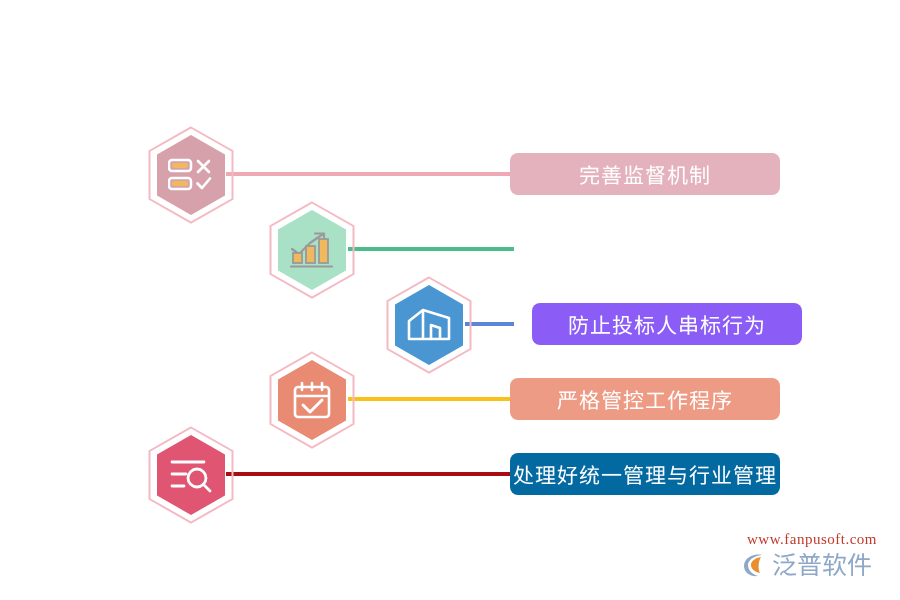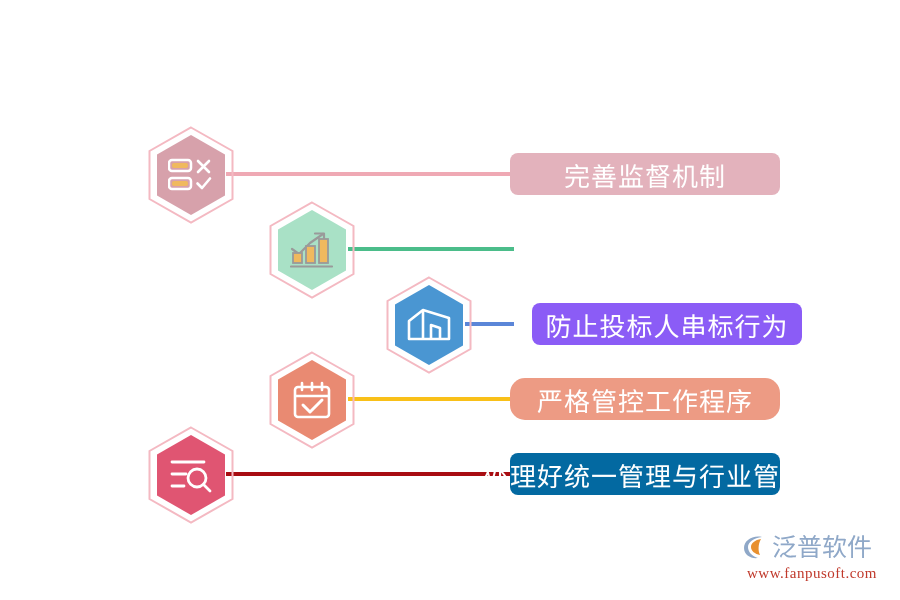--- a/index.html
+++ b/index.html
@@ -73,21 +73,21 @@
     height: 42px;
     border-radius: 8px;
     display: flex;
     align-items: center;
     justify-content: center;
     box-sizing: border-box;
     padding: 0 14px;
   }
   .label-text {
     color: #ffffff;
-    font-size: 26px;
+    font-size: 21px;
     letter-spacing: 1px;
     white-space: nowrap;
     font-family: "DejaVu Sans", "Liberation Sans", sans-serif;
   }
 
   
   #watermark {
     position: absolute;
     right: 18px;
     bottom: 14px;
@@ -226,21 +226,21 @@
       <div class="hex-glyph">
         <svg width="40" height="40" viewBox="0 0 40 40" xmlns="http://www.w3.org/2000/svg">
           <path d="M10,3 L10,10 M20,3 L20,10 M30,3 L30,10" stroke="#ffffff" stroke-width="2.6" stroke-linecap="round"></path>
           <rect x="3" y="7" width="34" height="30" rx="3" fill="none" stroke="#ffffff" stroke-width="2.6"></rect>
           <path d="M3,16 L37,16" stroke="#ffffff" stroke-width="2.4"></path>
           <path d="M11,25 L18,32 L30,20" stroke="#ffffff" stroke-width="3" fill="none" stroke-linecap="round" stroke-linejoin="round"></path>
         </svg>
       </div>
     </div>
 
-    <div class="label-pill" style="left: 510px; top: 378px; width: 270px; background: rgb(237, 155, 132); border-radius: 15px;">
+    <div class="label-pill" style="left: 510px; top: 378px; width: 270px; background: rgb(237, 155, 132);">
       <span class="label-text" style="color: rgb(255, 255, 255);">严格管控工作程序</span>
     </div>
   </div>
 
   <div class="row">
     <div class="connector" style="left: 226px; top: 472px; width: 288px; background: rgb(168, 13, 18);"></div>
 
     <div class="hex-badge" style="left: 148px; top: 426px;">
       <div class="hex-outer">
         <svg viewBox="0 0 86 98" xmlns="http://www.w3.org/2000/svg">
@@ -262,25 +262,25 @@
         </svg>
       </div>
     </div>
 
     <div class="label-pill" style="left: 510px; top: 453px; width: 270px; background: #0369a1;">
       <span class="label-text" style="color: rgb(255, 255, 255);">处理好统一管理与行业管理</span>
     </div>
   </div>
 
   <div id="watermark">
+    <div id="wm-url" style="color: rgb(192, 57, 43);">www.fanpusoft.com</div>
     <div id="wm-row">
       <div id="wm-mark">
         <svg width="26" height="26" viewBox="0 0 26 26" xmlns="http://www.w3.org/2000/svg">
           <path d="M20,3 C10,1 2,7 2,14 C2,21 9,25 16,24 C10,22 6,18 6,13 C6,8 12,4 20,3 Z" fill="#8fa8c8"></path>
           <path d="M19,5 C13,6 9,9 9,13 C9,17 13,20 18,21 C16,17 16,10 19,5 Z" fill="#e8902f"></path>
         </svg>
       </div>
       <div id="wm-name" style="color: rgb(143, 168, 200);">泛普软件</div>
     </div>
-    <div id="wm-url" style="color: rgb(192, 57, 43);">www.fanpusoft.com</div>
   </div>
 
 </div>
 
 </body></html>

